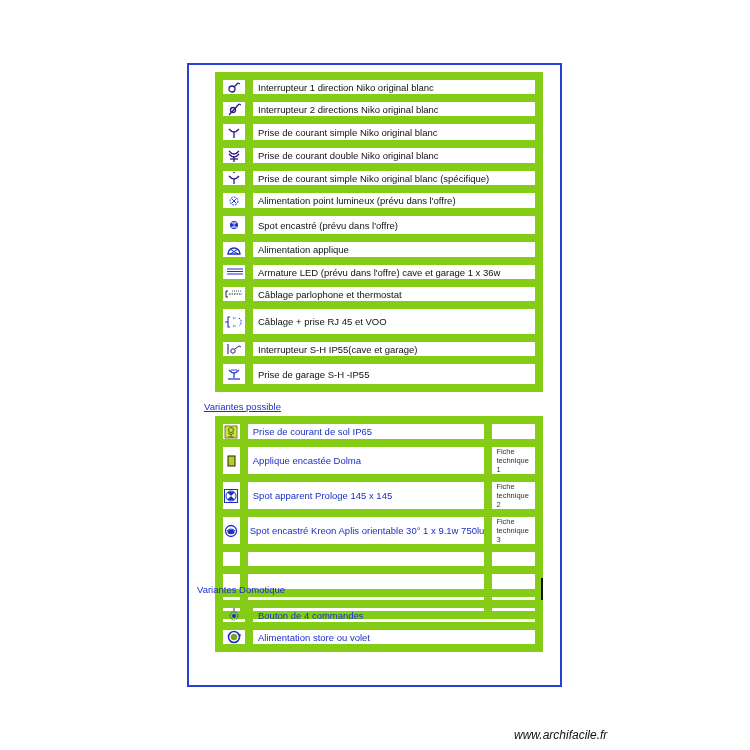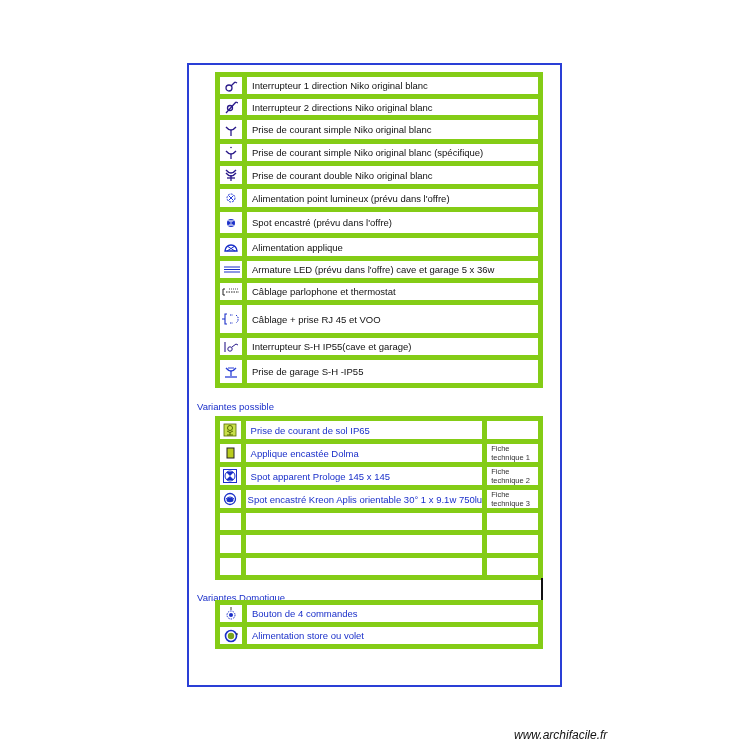--- a/index.html
+++ b/index.html
@@ -1,19 +1,19 @@
 <!DOCTYPE html>
 <html><head>
 <meta charset="utf-8">
 <style>
   html, body { margin:0; padding:0; background:#ffffff; }
   body { width:750px; height:750px; position:relative; overflow:hidden; font-family:"Liberation Sans", sans-serif; }
   .frame { position:absolute; left:187px; top:63px; width:375px; height:624px; border:2px solid #2a3fd6; box-sizing:border-box; }
   .tbl { position:absolute; border-collapse:collapse; }
-  .tbl td { border:5px solid #84cc16; padding:0; font-size:9.5px; color:#111; vertical-align:middle; }
+  .tbl td { border:8px solid #84cc16; padding:0; font-size:9.5px; color:#111; vertical-align:middle; }
   .icon-cell { width:22px; text-align:center; }
   .label-cell { padding-left:5px !important; white-space:nowrap; }
   .blue { color:#1a2fc9 !important; }
   .note { font-size:7.5px !important; color:#333 !important; line-height:9px; padding-left:4px !important; }
   .section { position:absolute; font-size:9.5px; color:#1a2fc9; }
   .ico { display:inline-block; width:14px; height:14px; vertical-align:middle; }
   .watermark { position:absolute; left:514px; top:728px; font-size:12px; color:#111;font-style:italic; }
   .dom-box { position:absolute; left:215px; top:578px; width:328px; height:24px; border-right:2px solid #111; border-bottom:2px solid #111; box-sizing:border-box; }
 </style>
 </head>
@@ -39,37 +39,37 @@
           </svg></td>
     <td class="label-cell">Interrupteur 2 directions Niko original blanc</td>
   </tr>
   <tr style="height:24px">
     <td class="icon-cell"><svg class="ico" viewBox="0 0 14 14">
             <path d="M2 4 Q7 10 12 4" fill="none" stroke="#2a1a8a" stroke-width="1.3"></path>
             <line x1="7" y1="7" x2="7" y2="13" stroke="#2a1a8a" stroke-width="1.3"></line>
           </svg></td>
     <td class="label-cell">Prise de courant simple Niko original blanc</td>
   </tr>
-  <tr style="height:22px">
-    <td class="icon-cell"><svg class="ico" viewBox="0 0 14 14">
-            <circle cx="7" cy="1.5" r="0.8" fill="#2a1a8a"></circle>
-            <path d="M2 5 Q7 11 12 5" fill="none" stroke="#2a1a8a" stroke-width="1.3"></path>
-            <line x1="7" y1="8" x2="7" y2="13" stroke="#2a1a8a" stroke-width="1.3"></line>
-          </svg></td>
-    <td class="label-cell">Prise de courant simple Niko original blanc (spécifique)</td>
-  </tr>
   <tr style="height:23px">
     <td class="icon-cell"><svg class="ico" viewBox="0 0 14 14">
             <path d="M2 2 Q7 8 12 2" fill="none" stroke="#2a1a8a" stroke-width="1.3"></path>
             <path d="M2 5 Q7 11 12 5" fill="none" stroke="#2a1a8a" stroke-width="1.3"></path>
             <line x1="7" y1="7" x2="7" y2="13" stroke="#2a1a8a" stroke-width="1.3"></line>
             <line x1="3" y1="10" x2="11" y2="10" stroke="#2a1a8a" stroke-width="1.3"></line>
           </svg></td>
     <td class="label-cell">Prise de courant double Niko original blanc</td>
   </tr>
+  <tr style="height:22px">
+    <td class="icon-cell"><svg class="ico" viewBox="0 0 14 14">
+            <circle cx="7" cy="1.5" r="0.8" fill="#2a1a8a"></circle>
+            <path d="M2 5 Q7 11 12 5" fill="none" stroke="#2a1a8a" stroke-width="1.3"></path>
+            <line x1="7" y1="8" x2="7" y2="13" stroke="#2a1a8a" stroke-width="1.3"></line>
+          </svg></td>
+    <td class="label-cell">Prise de courant simple Niko original blanc (spécifique)</td>
+  </tr>
   <tr style="height:23px">
     <td class="icon-cell"><svg class="ico" viewBox="0 0 14 14">
             <circle cx="7" cy="7" r="4" fill="none" stroke="#2a3fd6" stroke-width="1" stroke-dasharray="2,1"></circle>
             <line x1="4.5" y1="4.5" x2="9.5" y2="9.5" stroke="#2a3fd6"></line>
             <line x1="9.5" y1="4.5" x2="4.5" y2="9.5" stroke="#2a3fd6"></line>
           </svg></td>
     <td class="label-cell">Alimentation point lumineux (prévu dans l'offre)</td>
   </tr>
   <tr style="height:26px">
     <td class="icon-cell"><svg class="ico" viewBox="0 0 14 14">
@@ -85,21 +85,21 @@
             <line x1="11" y1="6" x2="3" y2="11" stroke="#1a2fc9"></line>
           </svg></td>
     <td class="label-cell">Alimentation applique</td>
   </tr>
   <tr style="height:22px">
     <td class="icon-cell"><svg class="ico" viewBox="0 0 14 14" style="width:18px">
             <line x1="0" y1="4" x2="18" y2="4" stroke="#1a2fc9" stroke-width="1"></line>
             <line x1="0" y1="6.5" x2="18" y2="6.5" stroke="#1a2fc9" stroke-width="1"></line>
             <line x1="0" y1="9" x2="18" y2="9" stroke="#1a2fc9" stroke-width="1"></line>
           </svg></td>
-    <td class="label-cell">Armature LED  (prévu dans l'offre) cave et garage 5 x 36w</td>
+    <td class="label-cell">Armature LED  (prévu dans l'offre) cave et garage 1 x 36w</td>
   </tr>
   <tr style="height:22px">
     <td class="icon-cell"><svg class="ico" viewBox="0 0 18 14" style="width:18px">
             <path d="M1 4 L1 10 M1 4 L3 4 M1 10 L3 10" stroke="#222" stroke-width="1" fill="none"></path>
             <line x1="4" y1="7" x2="17" y2="7" stroke="#222" stroke-width="1" stroke-dasharray="1.5,1"></line>
             <line x1="7" y1="4" x2="16" y2="4" stroke="#222" stroke-width="0.8" stroke-dasharray="1,1"></line>
           </svg></td>
     <td class="label-cell">Câblage parlophone et thermostat</td>
   </tr>
   <tr style="height:33px">
@@ -123,21 +123,21 @@
             <path d="M2 3 Q7 9 12 3" fill="none" stroke="#2a3fd6" stroke-width="1.3"></path>
             <line x1="7" y1="6" x2="7" y2="11" stroke="#2a3fd6" stroke-width="1.3"></line>
             <line x1="1" y1="12" x2="13" y2="12" stroke="#2a3fd6" stroke-width="1.3"></line>
             <line x1="4" y1="3" x2="10" y2="3" stroke="#2a3fd6" stroke-width="1"></line>
           </svg></td>
     <td class="label-cell">Prise de garage S-H -IP55</td>
   </tr>
 </tbody>
   </table>
 
-<div class="section" style="left:197px; top:401px;">Variantes possible</div>
+<div class="section" style="left:204px; top:401px;text-decoration:underline;">Variantes possible</div>
 
 <table class="tbl" style="left:215px; top:416px; width:328px;">
   <tbody>
       <tr style="height:23px">
     <td class="icon-cell"><svg class="ico" viewBox="0 0 14 14">
             <rect x="1" y="1" width="12" height="12" fill="#c8e04a" stroke="#556b00" stroke-width="0.8"></rect>
             <circle cx="7" cy="5" r="2.5" fill="none" stroke="#556b00"></circle>
             <path d="M4 8 Q7 11 10 8" fill="none" stroke="#556b00"></path>
             <line x1="7" y1="9" x2="7" y2="12" stroke="#556b00"></line>
             <line x1="4" y1="12" x2="10" y2="12" stroke="#556b00"></line>
@@ -182,21 +182,21 @@
   </tr>
   <tr style="height:22px">
     <td class="icon-cell"></td>
     <td class="label-cell"></td>
     <td class="note"></td>
   </tr>
 </tbody>
   </table>
 
 <div class="dom-box"></div>
-<div class="section" style="left:197px; top:584px;margin-top:8px;">Variantes Domotique</div>
+<div class="section" style="left:197px; top:584px;">Variantes Domotique</div>
 
 <table class="tbl" style="left:215px; top:600px; width:328px;">
   <tbody>
   <tr style="height:22px">
     <td class="icon-cell"><svg class="ico" viewBox="0 0 14 14">
             <circle cx="7" cy="8" r="4" fill="none" stroke="#1a2fc9" stroke-dasharray="1.5,1"></circle>
             <circle cx="7" cy="8" r="2" fill="#1a2fc9"></circle>
             <line x1="7" y1="0" x2="7" y2="3" stroke="#222" stroke-width="0.9"></line>
           </svg></td>
     <td class="label-cell blue">Bouton  de 4 commandes</td>

